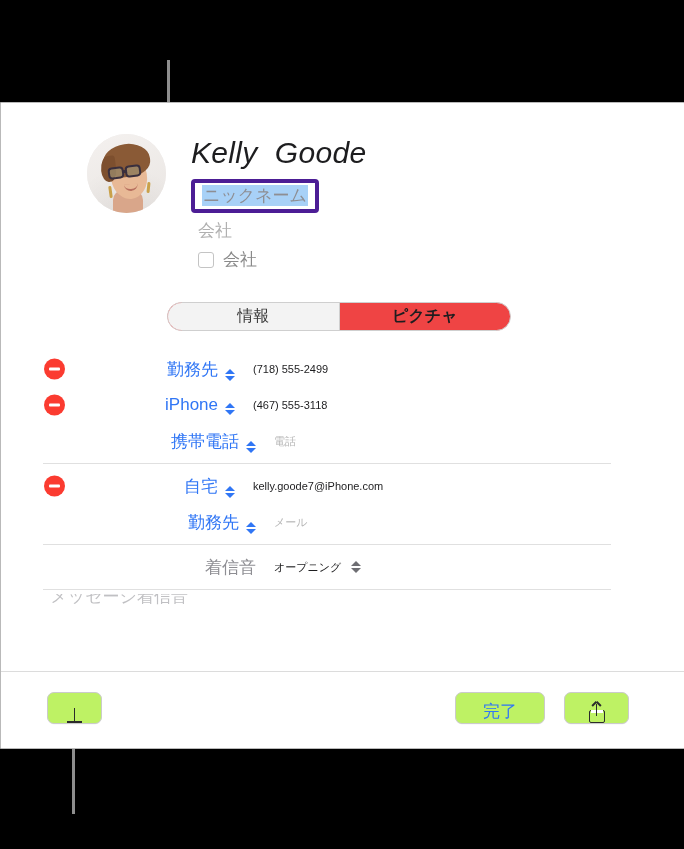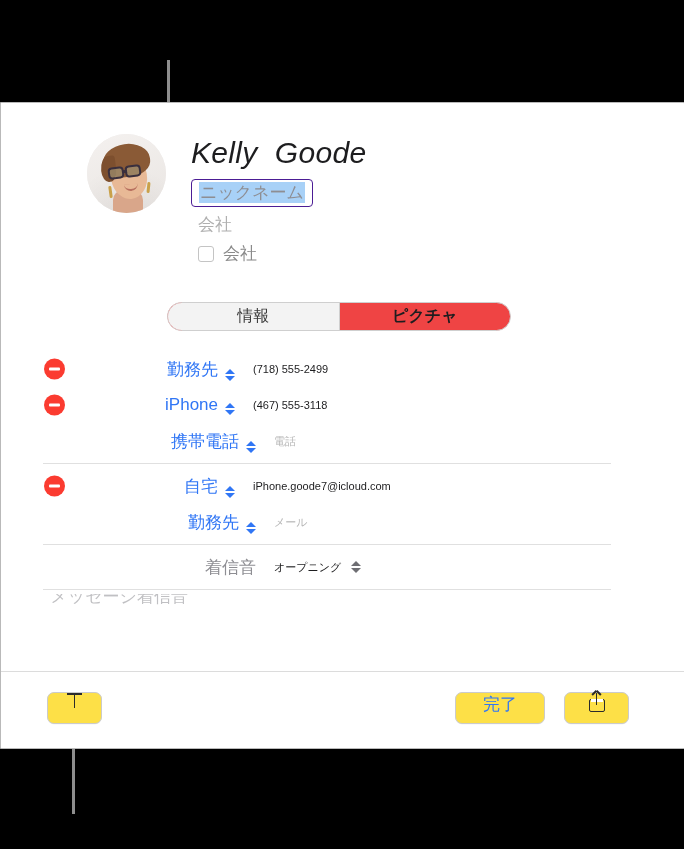--- a/index.html
+++ b/index.html
@@ -175,21 +175,21 @@
     font-weight: 400;
     letter-spacing: 0.3px;
     white-space: pre;
     font-style: italic;
   }
 
   #nickname-field {
     margin-top: 8px;
     display: inline-block;
     padding: 2px 7px 3px 7px;
-    border: 1px solid #4c1d95;
+    border: 4px solid #4c1d95;
     border-radius: 4px;
     background: #ffffff;
   }
   #nickname-value {
     display: inline-block;
     background: #a8d1f7;
     color: #8e8e93;
     font-size: 17px;
     line-height: 21px;
     padding: 0 1px;
@@ -388,25 +388,25 @@
     position: absolute;
     left: 0;
     top: 569px;
     width: 690px;
     height: 78px;
     background: #ffffff;
   }
 
   .tb-btn {
     position: absolute;
-    background: #fde047;
+    background: #bef264;
     border: 1px solid #cbcbcb;
     border-radius: 7px;
     display: flex;
-    align-items: flex-start;
+    align-items: flex-end;
     justify-content: center;
     box-shadow: 0 0.5px 0.5px rgba(0,0,0,0.05);
   }
 
   #add-button {
     left: 46px;
     top: 20px;
     width: 55px;
     height: 32px;
   }
@@ -578,21 +578,21 @@
         <span class="remove-btn">
           <span class="bar"></span>
         </span>
         <span class="field-label-cell">
           <span class="field-label">自宅</span>
           <span class="stepper">
             <span class="chev up"></span>
             <span class="chev down"></span>
           </span>
         </span>
-        <span class="field-value">iPhone.goode7@icloud.com</span>
+        <span class="field-value">kelly.goode7@iPhone.com</span>
       </div>
 
       <div class="field-row">
         <span class="remove-spacer"></span>
         <span class="field-label-cell">
           <span class="field-label">勤務先</span>
           <span class="stepper">
             <span class="chev up"></span>
             <span class="chev down"></span>
           </span>

